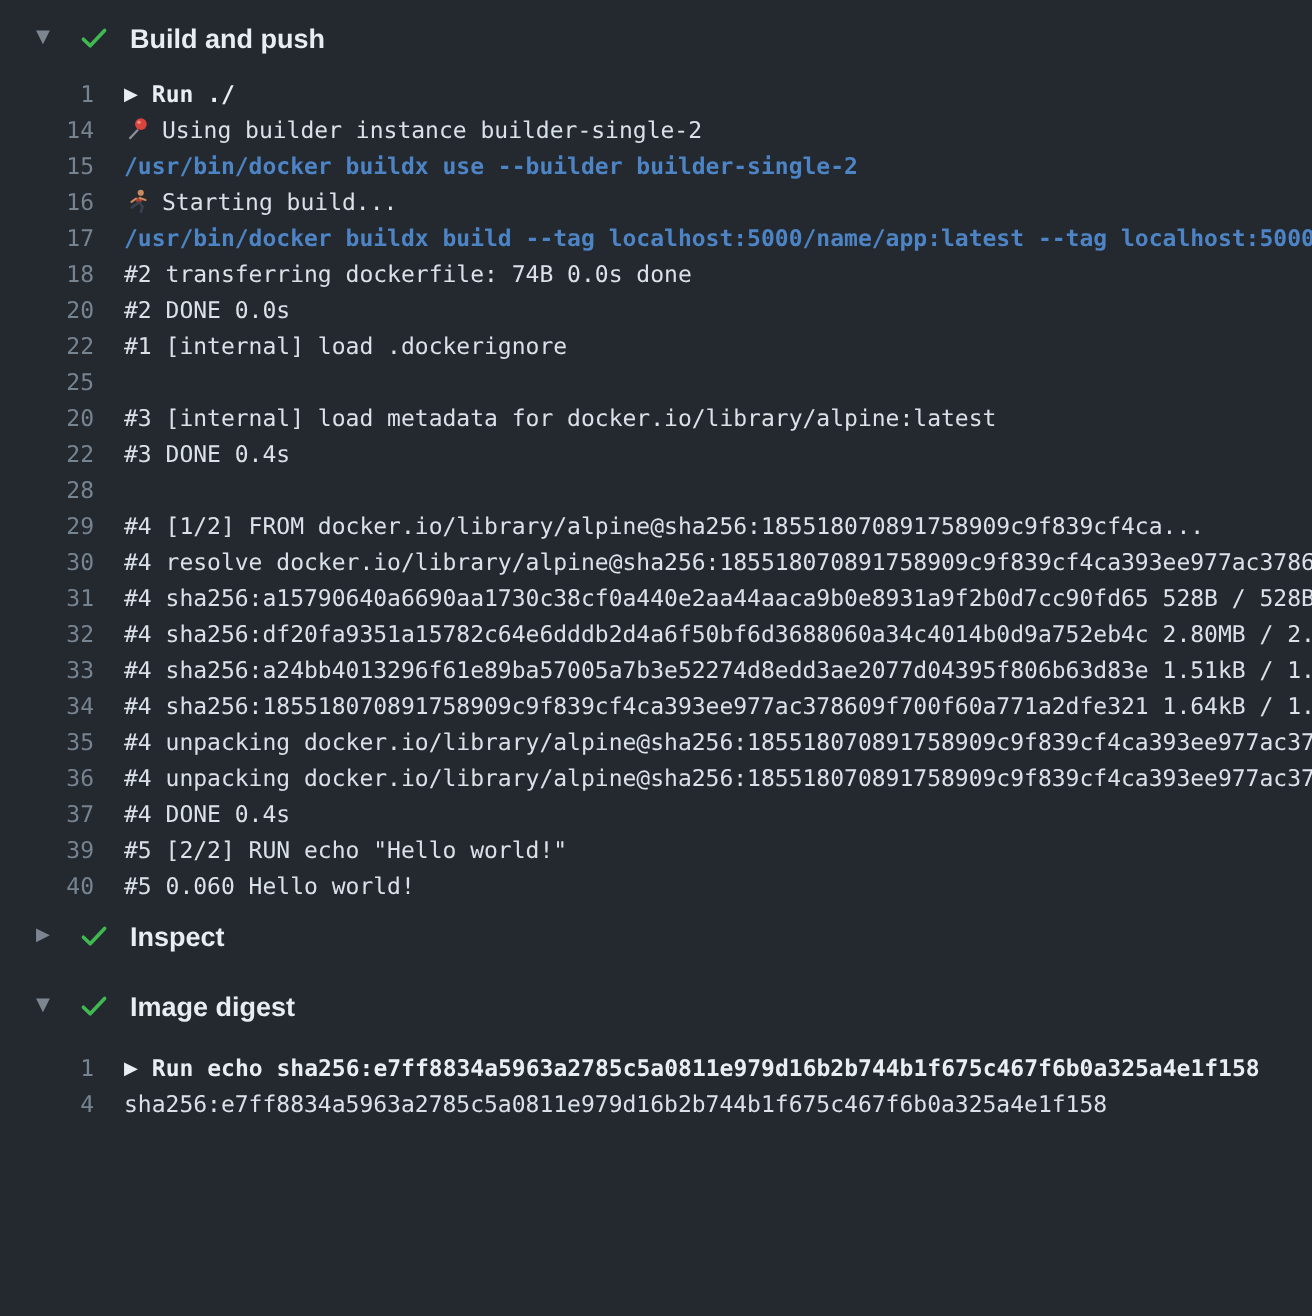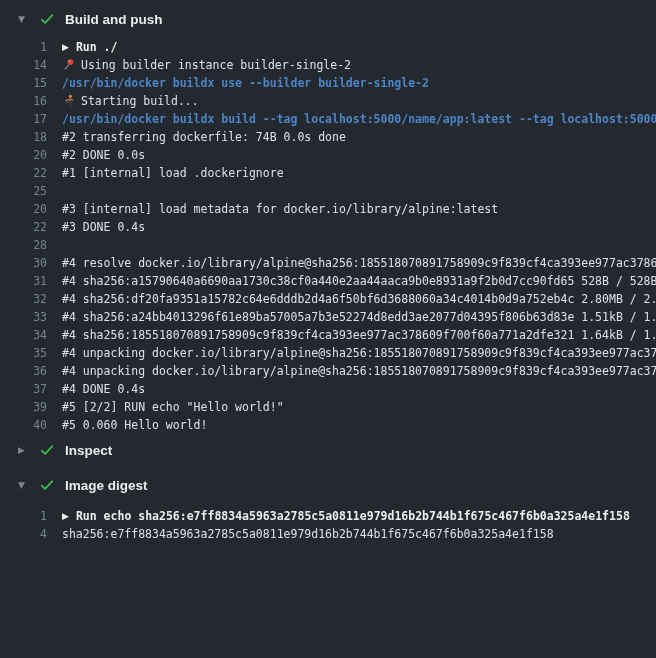--- a/index.html
+++ b/index.html
@@ -113,20 +113,24 @@
         </div>
         <div class="line">
           <span class="ln">22</span>
           <span class="txt"><span>#3 DONE 0.4s</span></span>
         </div>
         <div class="line">
           <span class="ln">28</span>
           <span class="txt"><span></span></span>
         </div>
         <div class="line">
+          <span class="ln">29</span>
+          <span class="txt"><span>#4 [1/2] FROM docker.io/library/alpine@sha256:185518070891758909c9f839cf4ca...</span></span>
+        </div>
+        <div class="line">
           <span class="ln">30</span>
           <span class="txt"><span>#4 resolve docker.io/library/alpine@sha256:185518070891758909c9f839cf4ca393ee977ac378609f700f60a771a2dfe321</span></span>
         </div>
         <div class="line">
           <span class="ln">31</span>
           <span class="txt"><span>#4 sha256:a15790640a6690aa1730c38cf0a440e2aa44aaca9b0e8931a9f2b0d7cc90fd65 528B / 528B</span></span>
         </div>
         <div class="line">
           <span class="ln">32</span>
           <span class="txt"><span>#4 sha256:df20fa9351a15782c64e6dddb2d4a6f50bf6d3688060a34c4014b0d9a752eb4c 2.80MB / 2.80MB</span></span>

